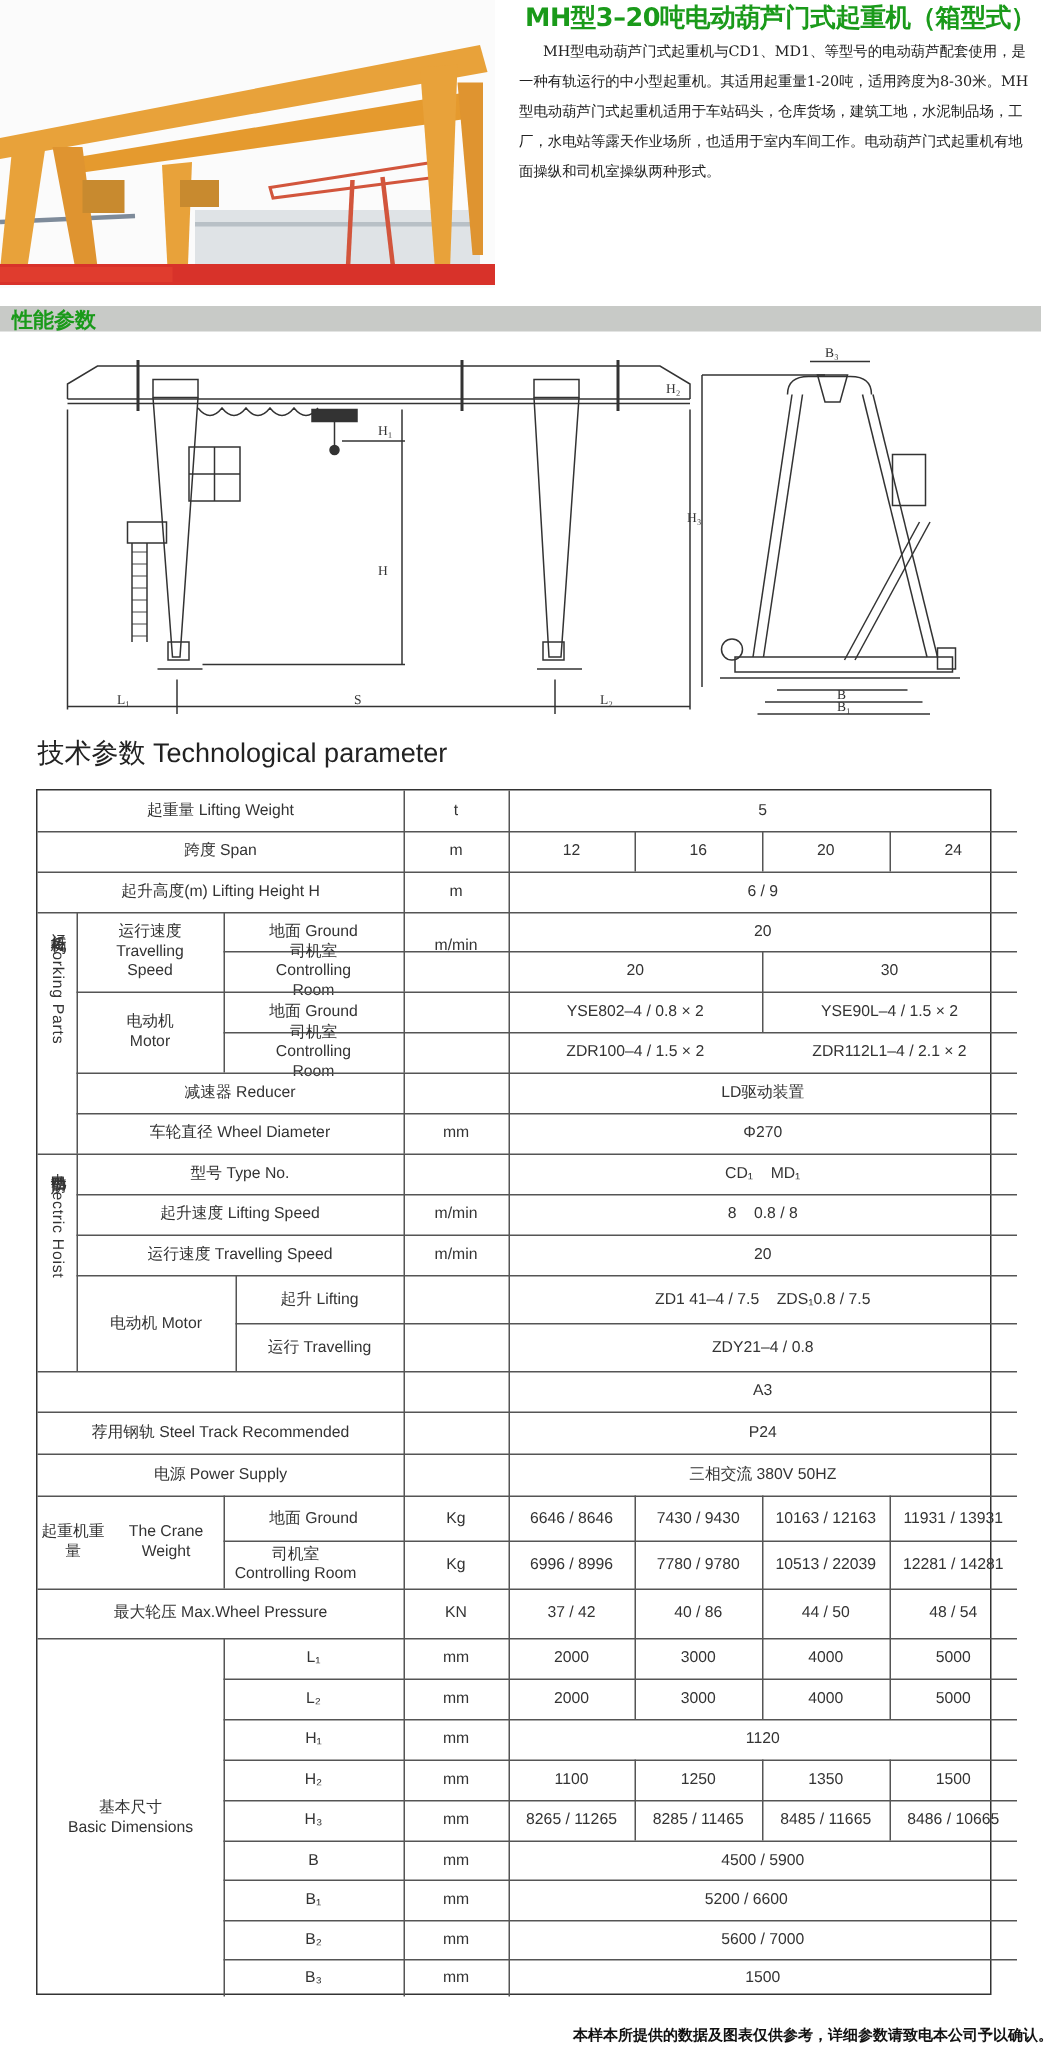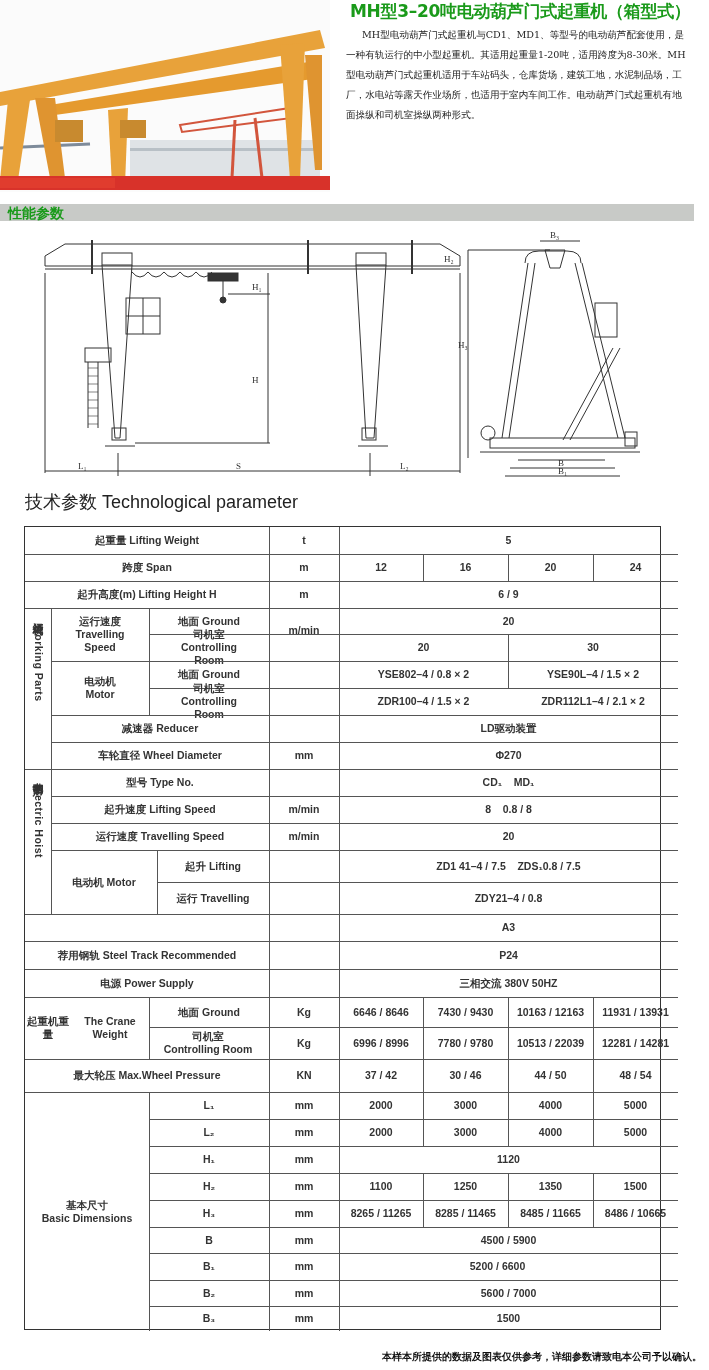--- a/index.html
+++ b/index.html
@@ -19,21 +19,21 @@
   .section-bar { left: 0; top: 204px; width: 694px; height: 17px; background: #c8cac7; }
   .section-bar span { position: absolute; left: 8px; top: 1px; font-size: 14px; font-weight: bold;
                       color: #1a9a1a; }
 
   .drawing { left: 40px; top: 228px; width: 620px; height: 252px; }
 
   .tech-title { left: 25px; top: 490px; font-size: 18px; color: #222; white-space: nowrap;
                 font-family: "Liberation Sans", sans-serif; }
 
   
-  .tbl { left: 24px; top: 526px; width: 637px; height: 804px; border: 1px solid #333; box-sizing: border-box; font-weight: bold; }
+  .tbl { left: 24px; top: 526px; width: 637px; height: 804px; border: 1px solid #333; box-sizing: border-box; }
   .cell { position: absolute; box-sizing: border-box; display: flex; align-items: center;
           justify-content: center; text-align: center; font-size: 10.5px; color: #333;
           font-family: "Liberation Sans", sans-serif; line-height: 13px; }
   .line-h { position: absolute; height: 0; border-top: 1px solid #555; }
   .line-v { position: absolute; width: 0; border-left: 1px solid #555; }
   .vert { writing-mode: vertical-rl; text-orientation: upright; letter-spacing: 1px; font-size: 10.5px; }
   .vert-en { writing-mode: vertical-rl; font-size: 10.5px; letter-spacing: 0.5px; }
 
   .footer-note { right: 7px; top: 1350px; font-size: 10px; font-weight: bold; color: #111; white-space: nowrap; }
 </style>
@@ -273,35 +273,35 @@
     <span>The Crane Weight</span>
   </div>
   <div class="line-v" style="left:124px;top:470px;height:62px"></div>
   <div class="cell" style="left:124px;top:470px;width:120px;height:30px">地面 Ground</div>
   <div class="cell" style="left:244px;top:470px;width:70px;height:30px">Kg</div>
   <div class="cell" style="left:314px;top:470px;width:84px;height:30px">6646 / 8646</div>
   <div class="cell" style="left:398px;top:470px;width:85px;height:30px">7430 / 9430</div>
   <div class="cell" style="left:483px;top:470px;width:85px;height:30px">10163 / 12163</div>
   <div class="cell" style="left:568px;top:470px;width:85px;height:30px">11931 / 13931</div>
   <div class="line-h" style="left:124px;top:500px;width:529px"></div>
-  <div class="cell" style="left:123px;top:500px;width:120px;height:32px;flex-direction:column">
+  <div class="cell" style="left:112px;top:500px;width:120px;height:32px;flex-direction:column">
     <span>司机室</span>
     <span>Controlling Room</span>
   </div>
   <div class="cell" style="left:244px;top:500px;width:70px;height:32px">Kg</div>
   <div class="cell" style="left:314px;top:500px;width:84px;height:32px">6996 / 8996</div>
   <div class="cell" style="left:398px;top:500px;width:85px;height:32px">7780 / 9780</div>
   <div class="cell" style="left:483px;top:500px;width:85px;height:32px">10513 / 22039</div>
   <div class="cell" style="left:568px;top:500px;width:85px;height:32px">12281 / 14281</div>
   <div class="line-h" style="left:0;top:532px;width:653px"></div>
 
   <div class="cell" style="left:0;top:532px;width:244px;height:33px">最大轮压  Max.Wheel Pressure</div>
   <div class="cell" style="left:244px;top:532px;width:70px;height:33px">KN</div>
   <div class="cell" style="left:314px;top:532px;width:84px;height:33px">37 / 42</div>
-  <div class="cell" style="left:398px;top:532px;width:85px;height:33px">30 / 46</div>
+  <div class="cell" style="left:398px;top:532px;width:85px;height:33px">40 / 86</div>
   <div class="cell" style="left:483px;top:532px;width:85px;height:33px">44 / 50</div>
   <div class="cell" style="left:568px;top:532px;width:85px;height:33px">48 / 54</div>
   <div class="line-h" style="left:0;top:565px;width:653px"></div>
 
   <div class="cell" style="left:0;top:565px;width:124px;height:239px;flex-direction:column">
     <span>基本尺寸</span>
     <span>Basic Dimensions</span>
   </div>
   <div class="line-v" style="left:124px;top:565px;height:239px"></div>
 

